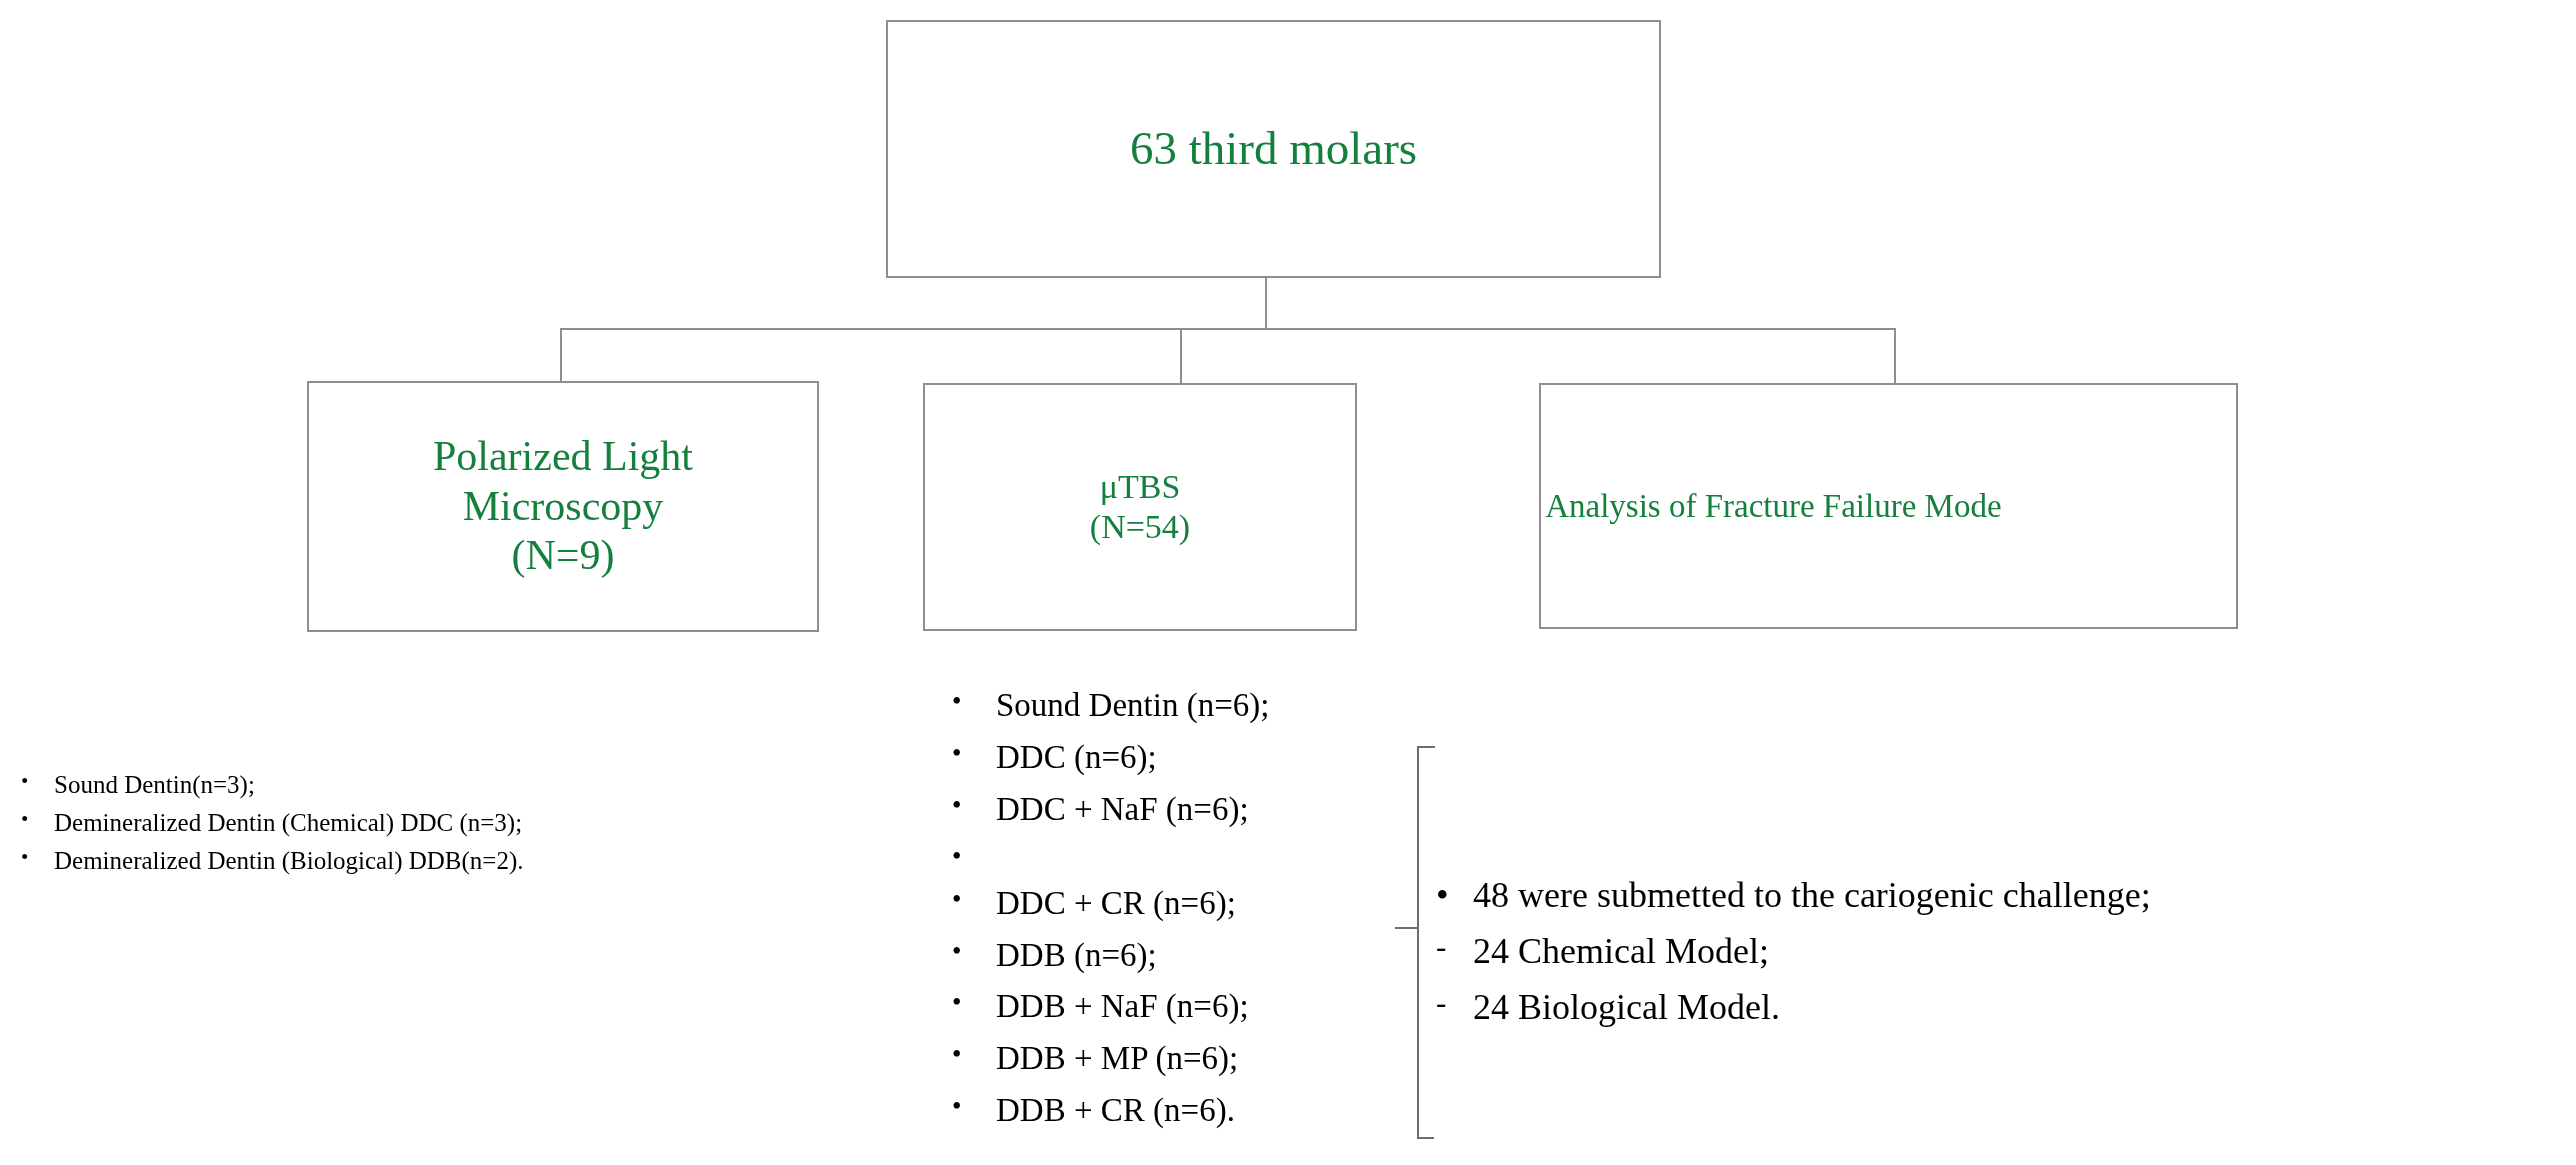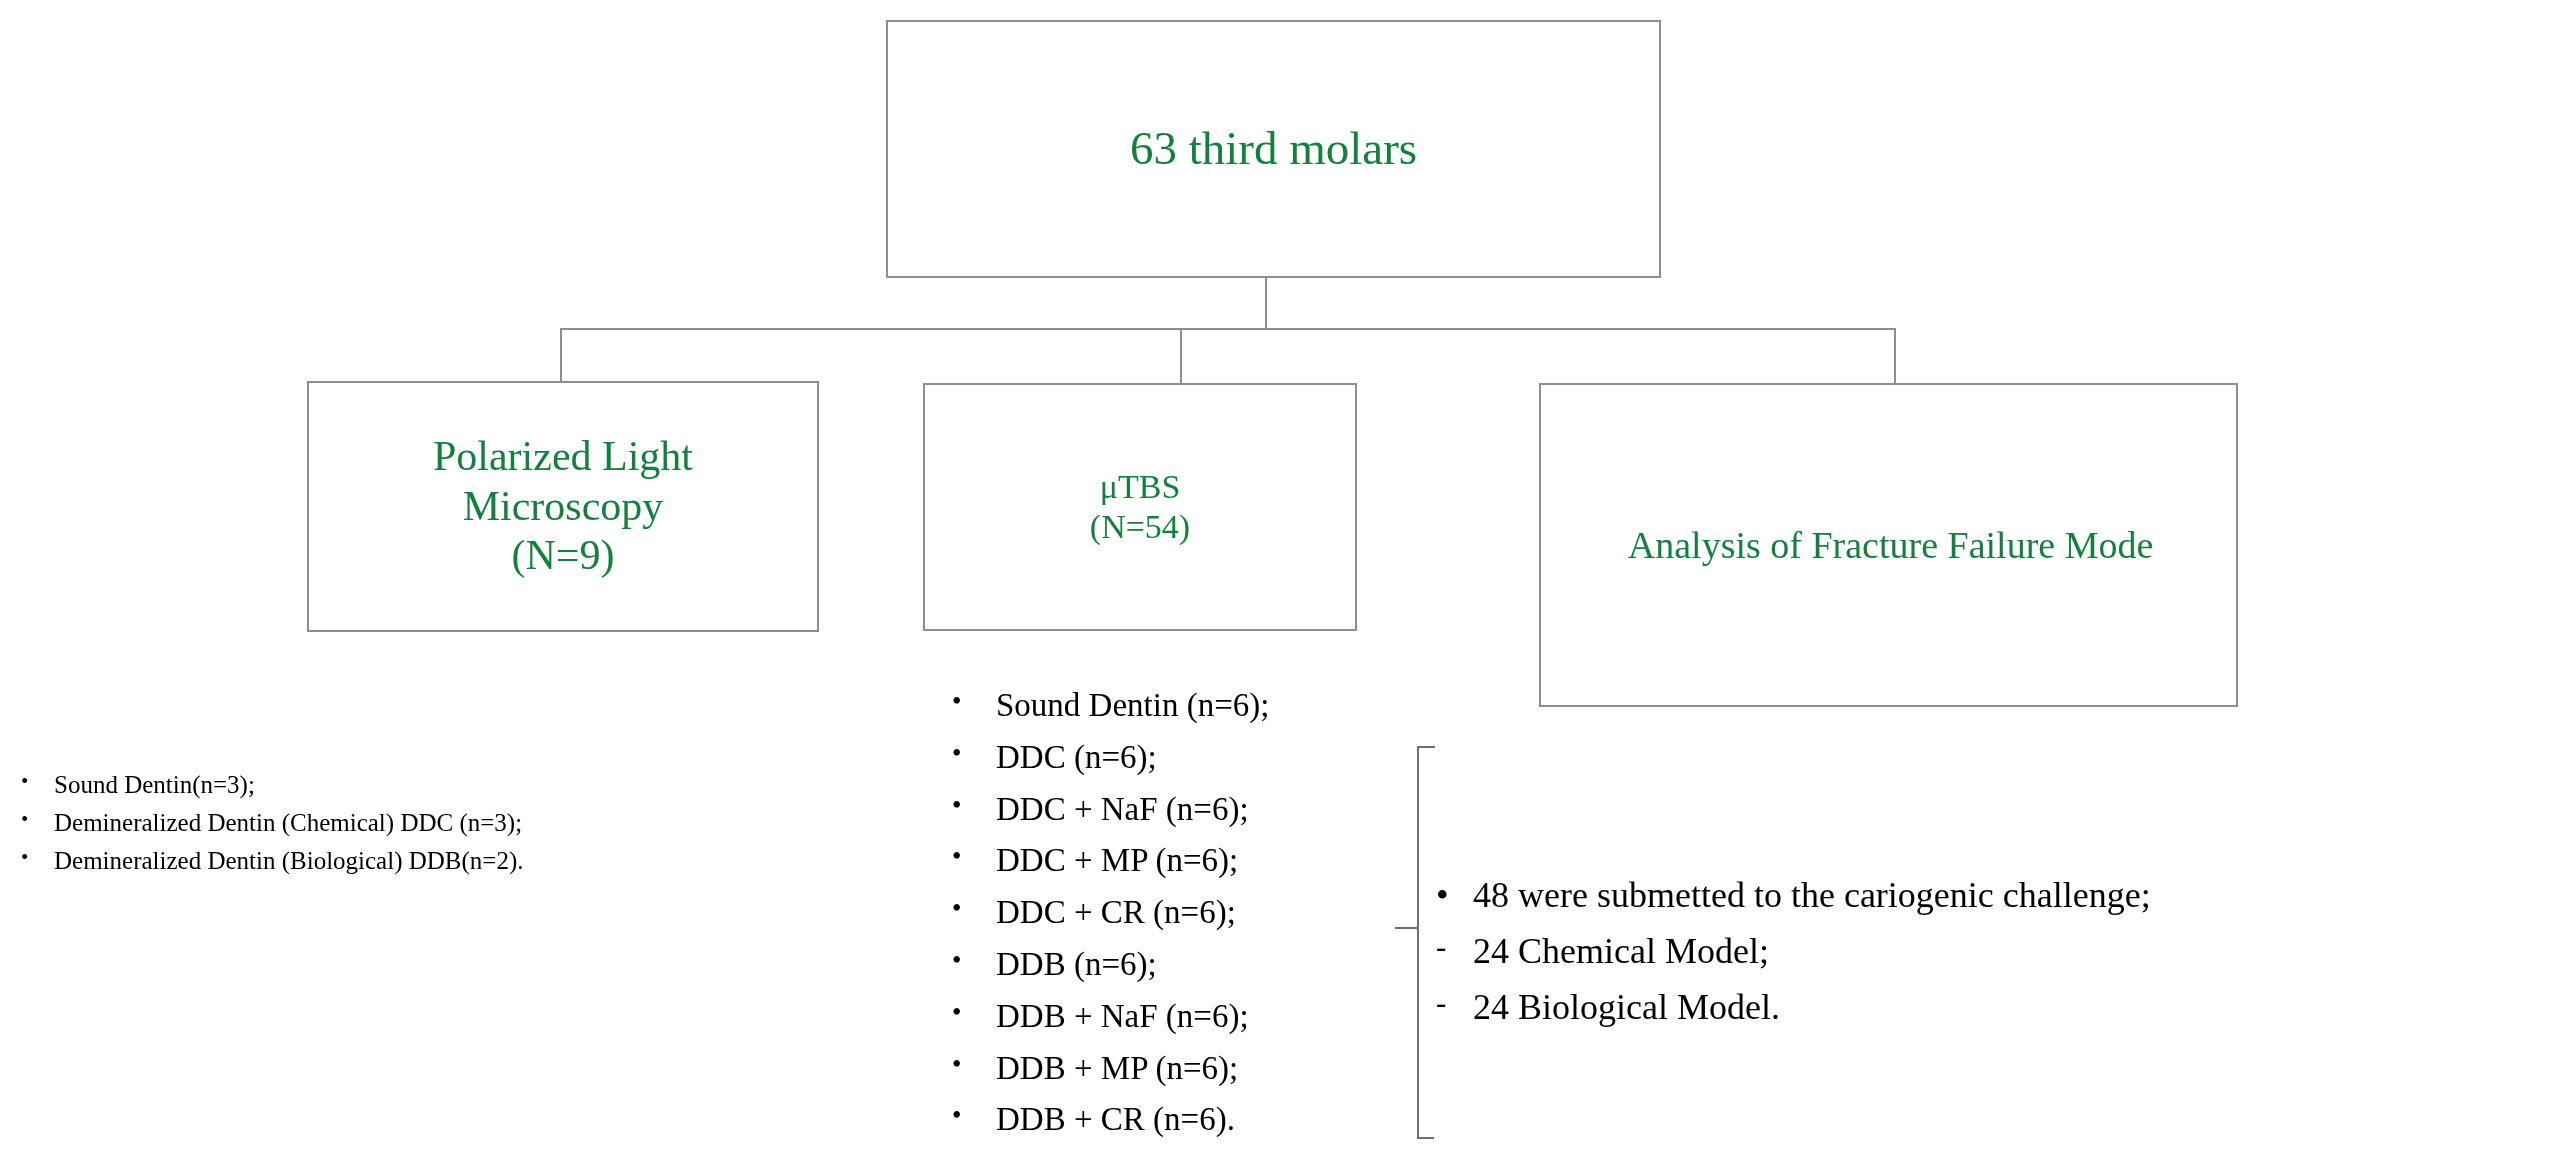--- a/index.html
+++ b/index.html
@@ -42,23 +42,23 @@
     width: 512px; height: 251px;
     font-size: 42px;
   }
   #box-utbs {
     left: 923px; top: 383px;
     width: 434px; height: 248px;
     font-size: 34px;
   }
   #box-failure {
     left: 1539px; top: 383px;
-    width: 699px; height: 324px;
-    font-size: 38px;
-    justify-content: center;
+    width: 699px; height: 246px;
+    font-size: 33px;
+    justify-content: flex-start;
     padding-left: 4.2px;
   }
 
   
   .line {
     position: absolute;
     background: #8e8e8e;
   }
   .vline { width: 2.1px; }
   .hline { height: 2.1px; }
@@ -190,21 +190,20 @@
     <li class="bullet-row">
       <span class="bullet-dot">•</span>
       <span class="bullet-text">DDC (n=6);</span>
     </li>
     <li class="bullet-row">
       <span class="bullet-dot">•</span>
       <span class="bullet-text">DDC + NaF (n=6);</span>
     </li>
     <li class="bullet-row">
       <span class="bullet-dot">•</span>
-      <span class="bullet-text">DDC + MP (n=6);</span>
     </li>
     <li class="bullet-row">
       <span class="bullet-dot">•</span>
       <span class="bullet-text">DDC + CR (n=6);</span>
     </li>
     <li class="bullet-row">
       <span class="bullet-dot">•</span>
       <span class="bullet-text">DDB (n=6);</span>
     </li>
     <li class="bullet-row">

